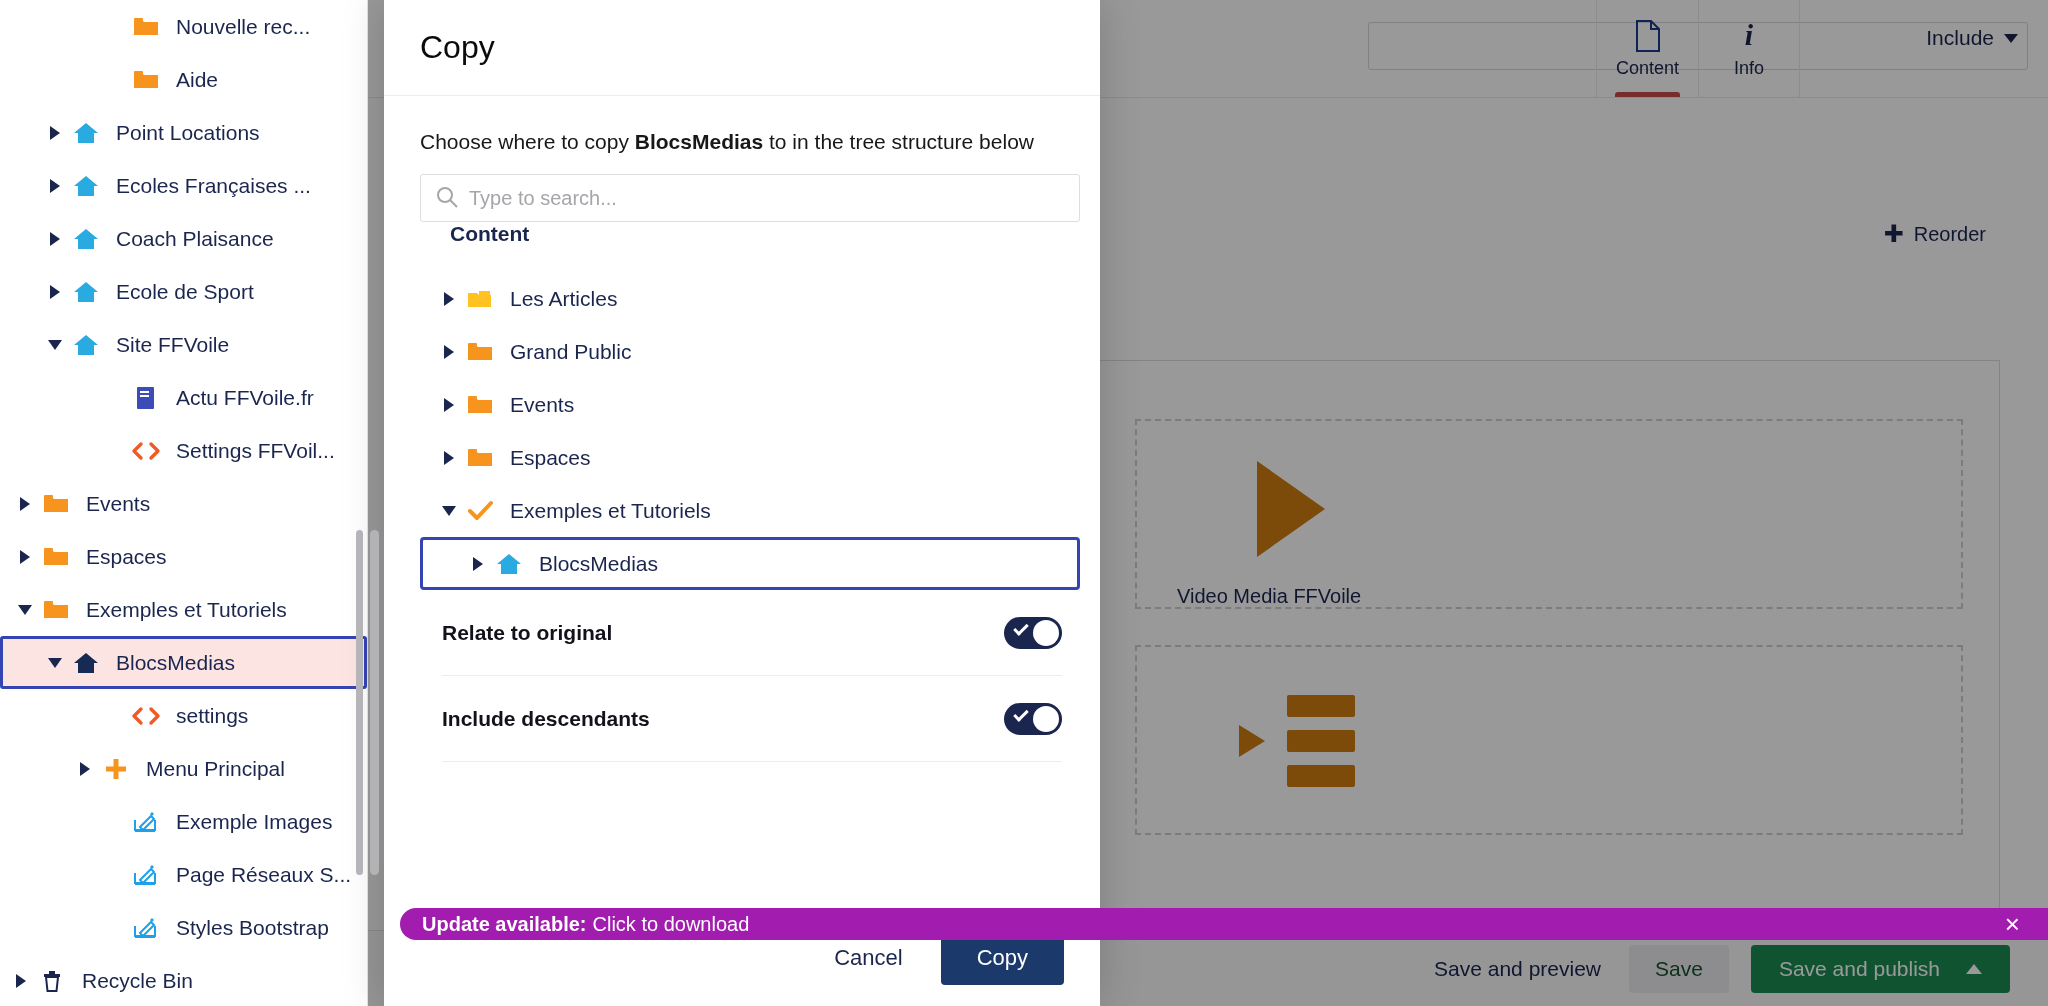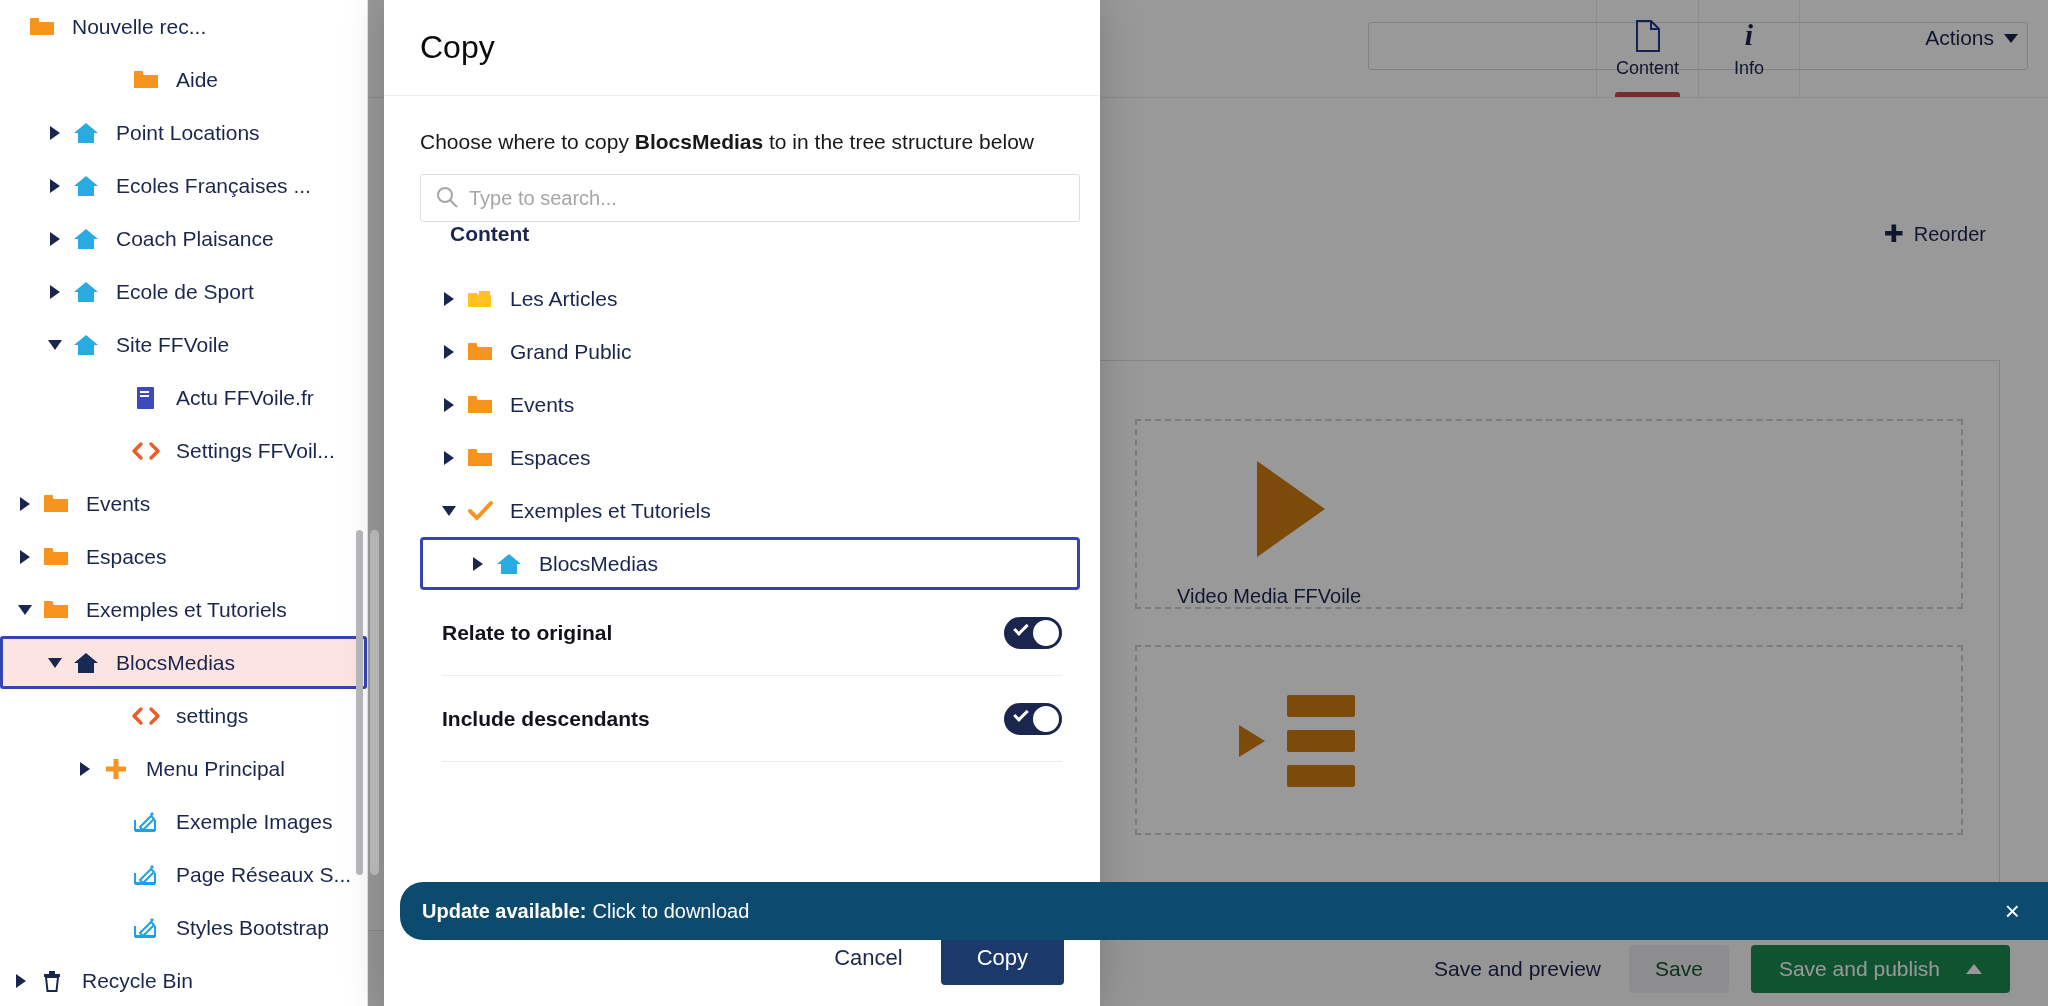--- a/index.html
+++ b/index.html
@@ -203,22 +203,22 @@
   }
   .btn-cancel { background: transparent; color: #1b264f; font-size: 22px;
                 padding: 12px 10px; }
   .btn-copy {
     background: #1b3a6b; color: #fff; font-size: 22px; padding: 14px 36px;
     border-radius: 4px;
   }
 
   
   .notify {
-    position: absolute; left: 400px; right: 0; bottom: 66px; height: 58px;
-    background: #0c4a6e; color: #ffffff; display: flex; align-items: center;
+    position: absolute; left: 400px; right: 0; bottom: 66px; height: 32px;
+    background: #a21caf; color: #ffffff; display: flex; align-items: center;
     padding: 0 22px; font-size: 20px; z-index: 90; border-radius: 23px 0 0 23px;
   }
   .notify b { font-weight: 700; margin-right: 6px; }
   .notify-close { margin-left: auto; font-size: 26px; line-height: 1;
                   color: #ffffff; cursor: pointer; padding-right: 6px; }
 </style>
 </head>
 <body>
 
 <div class="app">
@@ -240,21 +240,21 @@
         </div>
         <div class="tab">
           <span class="ic">
             <span style="font-style:italic;font-weight:700;font-size:30px;font-family:'Liberation Serif',serif;color:#1b264f;">i</span>
           </span>
           <span class="lbl">Info</span>
         </div>
       </div>
 
       <div class="actions-btn">
-        <span>Actions</span>
+        <span>Include</span>
         <span class="caret-dn"></span>
       </div>
     </div>
 
     <div class="reorder">
       <span class="plus-ic">✚</span>
       <span>Reorder</span>
     </div>
 
     <div class="canvas">
@@ -279,21 +279,21 @@
         <span>Save and publish</span>
         <span class="caret-up"></span>
       </button>
     </div>
   </div>
 
   <div class="overlay"></div>
 
   <div class="sidebar">
     <div id="sidebar-rows">
-        <div class="tree-row" style="">
+        <div class="tree-row" style="padding-left: 104px;">
           <span class="tw-arrow"></span>
           <span class="tw-icon">
             <svg width="26" height="22" viewBox="0 0 26 22">
               <path d="M1 4h8l2 2h14v13H1z" fill="#f7941d"></path>
               <rect x="1" y="2" width="9" height="3" rx="1" fill="#f7941d"></rect>
             </svg>
           </span>
           <span class="tw-label">Nouvelle rec...</span>
         </div>
         <div class="tree-row" style="padding-left: 104px;">

